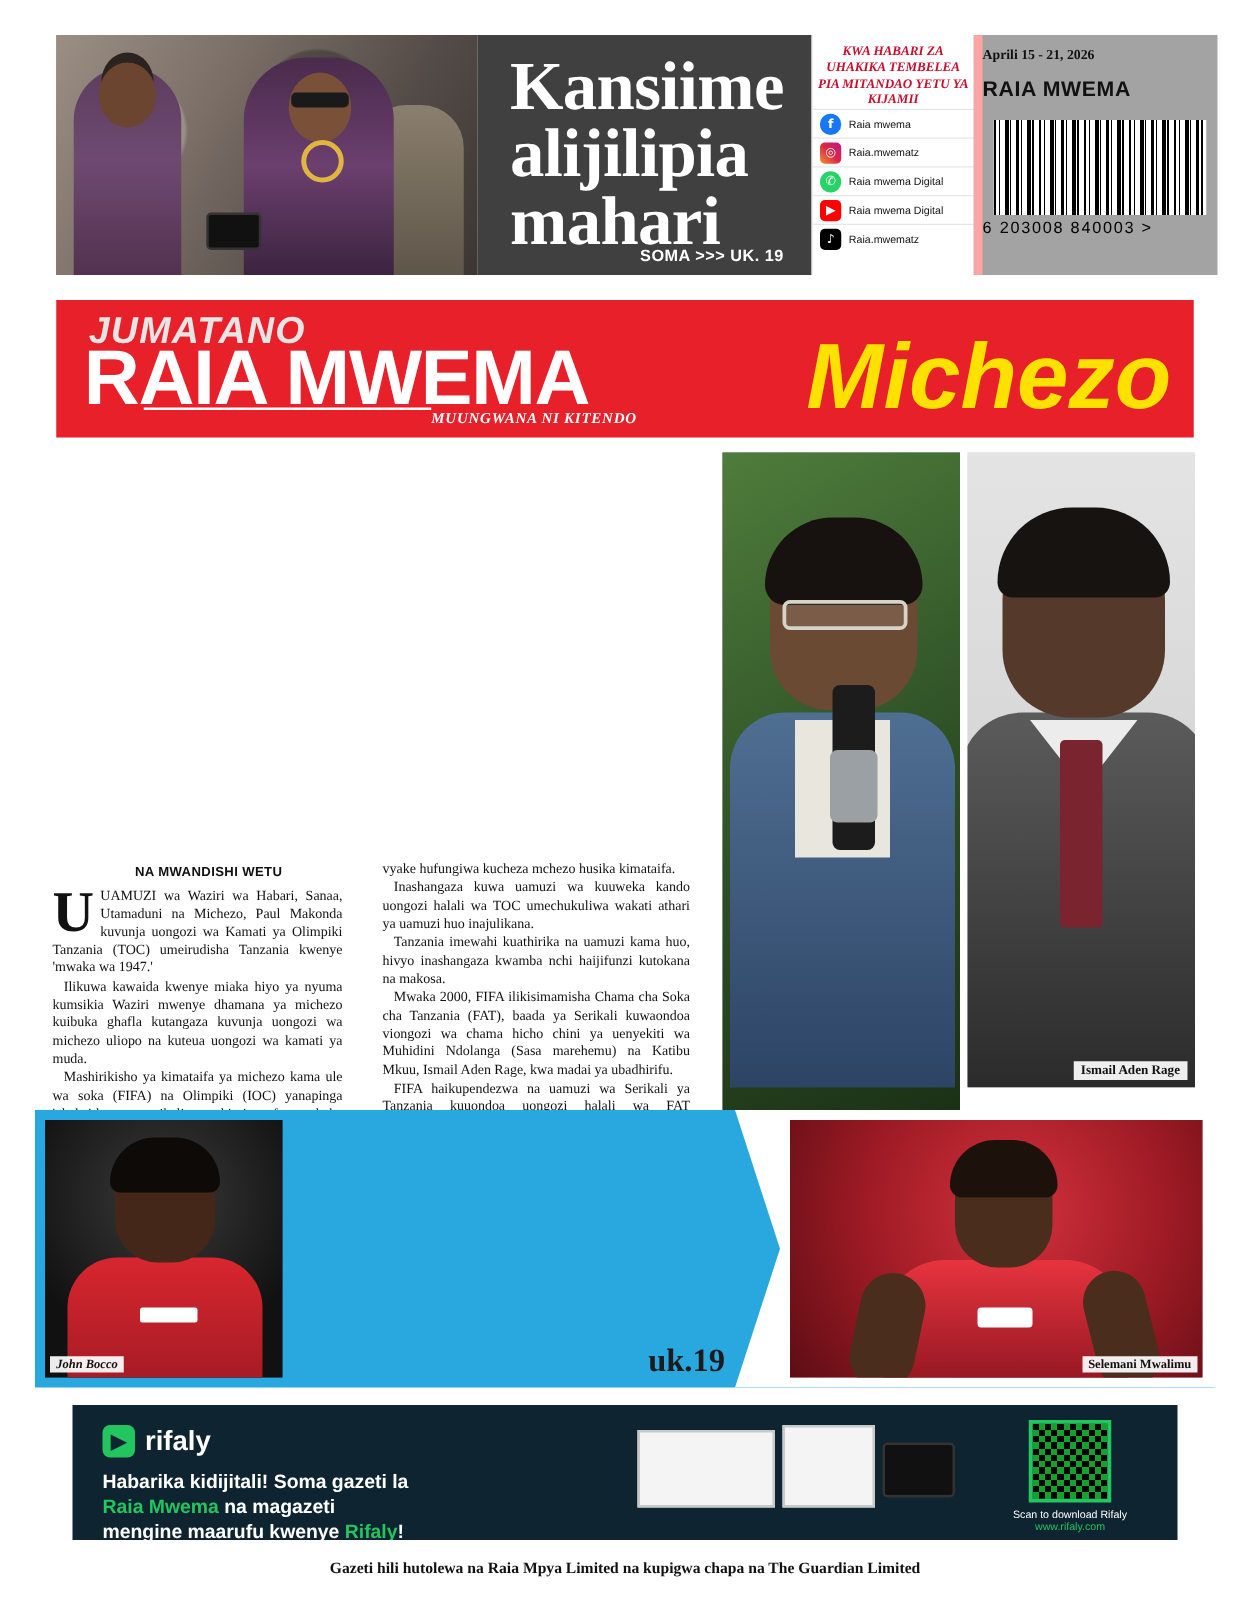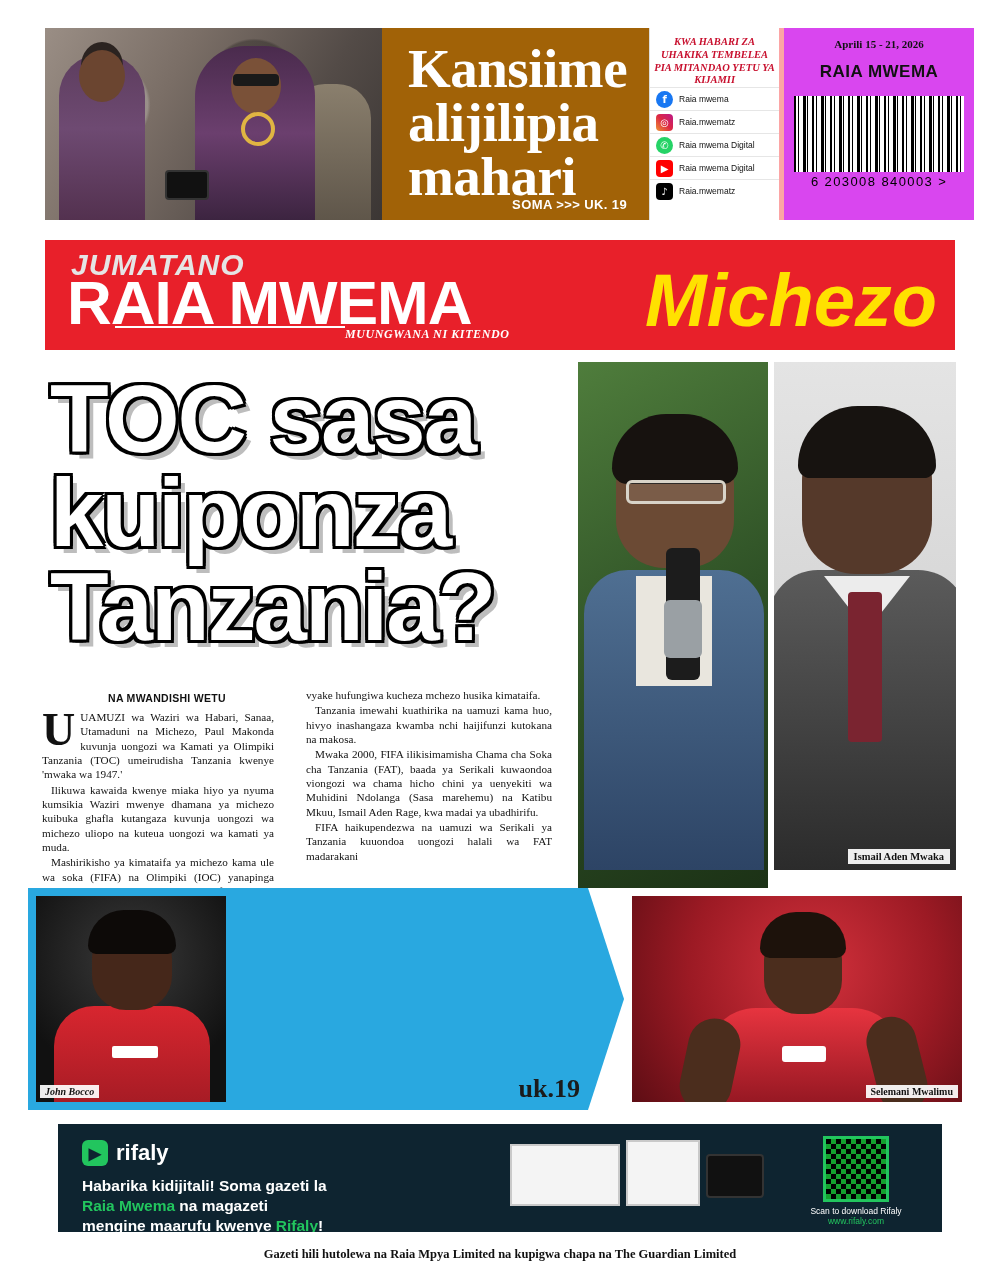--- a/index.html
+++ b/index.html
@@ -52,21 +52,21 @@
     background:#1a1a1a; border-radius:4px; }
   .top-photo .f3 { position:absolute; left:246px; top:56px; width:80px; height:136px;
     background: linear-gradient(180deg,#8a7f6d 0%,#5f564a 100%); border-radius:34px 34px 0 0;}
   .top-photo .phone { position:absolute; left:120px; top:142px; width:44px; height:30px;
     background:#111; border-radius:4px; border:2px solid #333; }
   .top-photo .neck { position:absolute; left:196px; top:84px; width:34px; height:34px;
     border:4px solid #e0b542; border-radius:50%; }
 
   .top-headline {
     flex: 1 1 auto;
-    background: #a16207;
+    background: #404040;
     color: #ffffff;
     padding: 14px 22px 8px 26px;
     position: relative;
   }
   .top-headline h1 {
     margin: 0;
     font-family: "Liberation Serif", serif;
     font-weight: 700;
     font-size: 55px;
     line-height: 0.98;
@@ -113,23 +113,23 @@
   }
   .sicon.fb { background:#1877f2; border-radius:50%; }
   .sicon.ig { background: linear-gradient(45deg,#f09433,#dc2743,#bc1888); }
   .sicon.wa { background:#25d366; border-radius:50%; }
   .sicon.yt { background:#ff0000; border-radius:4px; }
   .sicon.tt { background:#000000; border-radius:4px; }
   .slabel { font-size: 8.5px; color:#111; }
 
   .top-barcode {
     width: 195px; flex: 0 0 195px;
-    background: #d946ef;
-    border-left: 5px solid #fca5a5;
-    text-align: center;
+    background: #a3a3a3;
+    border-left: 7px solid #fca5a5;
+    text-align: left;
     padding-top: 10px;
     position: relative;
   }
   .bc-date { font-size: 11px; font-weight: 700; color:#111; font-family:"Liberation Serif",serif; }
   .bc-brand { margin-top: 12px; font-size: 17px; font-weight: 700; letter-spacing: .5px; color:#111; }
   .bc-lines {
     margin: 14px auto 2px auto;
     width: 170px; height: 76px;
     background-image: repeating-linear-gradient(to right,
       #000 0 2px, #fff 2px 4px, #000 4px 5px, #fff 5px 9px,
@@ -492,58 +492,54 @@
   </div>
 
   <div class="masthead">
     <div class="mh-jumatano">JUMATANO</div>
     <div class="mh-title">RAIA MWEMA</div>
     <div class="mh-michezo">Michezo</div>
     <div class="mh-rule"></div>
     <div class="mh-slogan">MUUNGWANA NI KITENDO</div>
   </div>
 
-  <div class="main-head">
-    <span>TOC sasa</span><br>
-    <span>kuiponza</span><br>
-    <span>Tanzania?</span>
-  </div>
 
   <div class="photo-a">
     <div class="bg"></div>
     <div class="head"></div>
     <div class="hair"></div>
     <div class="glass"></div>
     <div class="body"></div>
     <div class="shirt"></div>
     <div class="mic"></div>
     <div class="micgrill"></div>
     <div class="cap">Waziri Paul Makonda</div>
   </div>
 
   <div class="photo-b">
     <div class="bg"></div>
     <div class="shirt"></div>
     <div class="head"></div>
     <div class="hair"></div>
     <div class="collar"></div>
     <div class="tie"></div>
-    <div class="cap">Ismail Aden Mwaka</div>
+    <div class="cap">Ismail Aden Rage</div>
   </div>
 
   <div class="byline">NA MWANDISHI WETU</div>
 
   <div class="col col1">
     <p class="first"><span class="dropcap">U</span><span>UAMUZI wa Waziri wa Habari, Sanaa, Utamaduni na Michezo, Paul Makonda kuvunja uongozi wa Kamati ya Olimpiki Tanzania (TOC) umeirudisha Tanzania kwenye 'mwaka wa 1947.'</span></p>
     <p><span>Ilikuwa kawaida kwenye miaka hiyo ya nyuma kumsikia Waziri mwenye dhamana ya michezo kuibuka ghafla kutangaza kuvunja uongozi wa michezo uliopo na kuteua uongozi wa kamati ya muda.</span></p>
     <p><span>Mashirikisho ya kimataifa ya michezo kama ule wa soka (FIFA) na Olimpiki (IOC) yanapinga 'ubabe' huo wa serikali na nchi zinazofanya ubabe huo vyama</span></p>
   </div>
 
   <div class="col col2">
     <p class="first">vyake hufungiwa kucheza mchezo husika kimataifa.</p>
+    <p>Inashangaza kuwa uamuzi wa kuuweka kando uongozi halali wa TOC umechukuliwa wakati athari ya uamuzi huo inajulikana.</p>
     <p>Tanzania imewahi kuathirika na uamuzi kama huo, hivyo inashangaza kwamba nchi haijifunzi kutokana na makosa.</p>
     <p>Mwaka 2000, FIFA ilikisimamisha Chama cha Soka cha Tanzania (FAT), baada ya Serikali kuwaondoa viongozi wa chama hicho chini ya uenyekiti wa Muhidini Ndolanga (Sasa marehemu) na Katibu Mkuu, Ismail Aden Rage, kwa madai ya ubadhirifu.</p>
     <p>FIFA haikupendezwa na uamuzi wa Serikali ya Tanzania kuuondoa uongozi halali wa FAT madarakani</p>
   </div>
 
   <div class="band">
     <div class="band-white"></div>
     <div class="band-arrow"></div>
 
     <div class="band-left">

